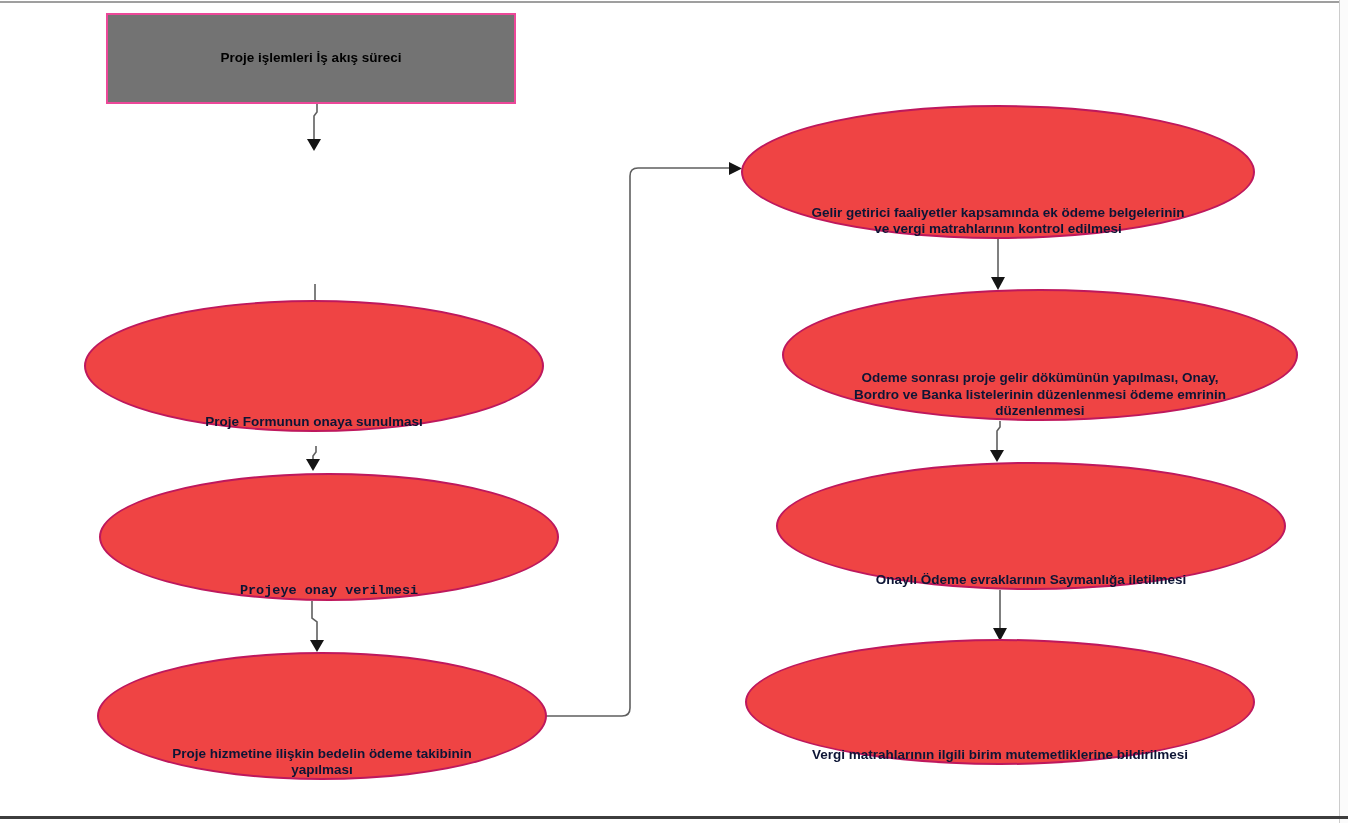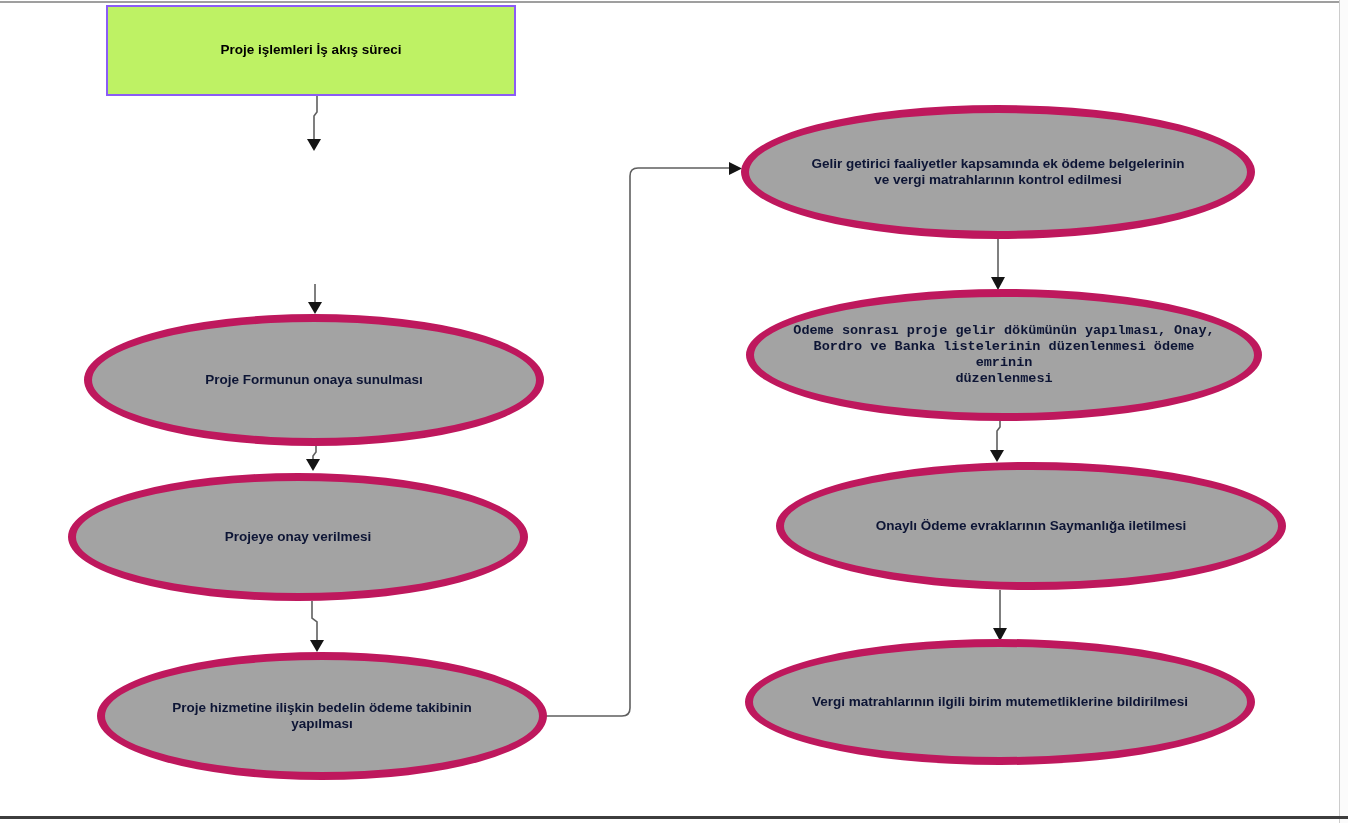--- a/index.html
+++ b/index.html
@@ -40,39 +40,40 @@
     align-items: center;
     justify-content: center;
     text-align: center;
     box-sizing: border-box;
     font-weight: bold;
     font-size: 13.5px;
     line-height: 1.2;
     white-space: pre-line;
   }
   .title-box {
-    left: 106px; top: 5px;
+    left: 106px; top: 13px;
     width: 410px; height: 91px;
-    background: #bef264;
-    border: 2px solid #8b5cf6;
+    background: #737373;
+    border: 2px solid #ec4899;
     color: #000000;
   }
   .ellipse {
     border-radius: 50%;
-    background: #a3a3a3;
-    border: 8px solid #be185d;
+    background: #ef4444;
+    border: 2px solid #be185d;
     color: #0d1535;
     padding: 0 30px;
+    align-items: flex-end;
   }
   .n-l1 { left: 88px;  top: 148px; width: 456px; height: 136px; }
-  .n-l2 { left: 84px;  top: 314px; width: 460px; height: 132px; }
-  .n-l3 { left: 68px;  top: 473px; width: 460px; height: 128px; }
+  .n-l2 { left: 84px;  top: 300px; width: 460px; height: 132px; }
+  .n-l3 { left: 99px;  top: 473px; width: 460px; height: 128px; font-family: Liberation Mono, monospace; }
   .n-l4 { left: 97px;  top: 652px; width: 450px; height: 128px; }
   .n-r1 { left: 741px; top: 105px; width: 514px; height: 134px; }
-  .n-r2 { left: 746px; top: 289px; width: 516px; height: 132px; font-family: Liberation Mono, monospace; }
+  .n-r2 { left: 782px; top: 289px; width: 516px; height: 132px; }
   .n-r3 { left: 776px; top: 462px; width: 510px; height: 128px; }
   .n-r4 { left: 745px; top: 639px; width: 510px; height: 126px; }
   .arrows-layer {
     position: absolute;
     left: 0; top: 0;
     width: 1348px; height: 823px;
     pointer-events: none;
   }
   .arrows-layer path {
     fill: none;

